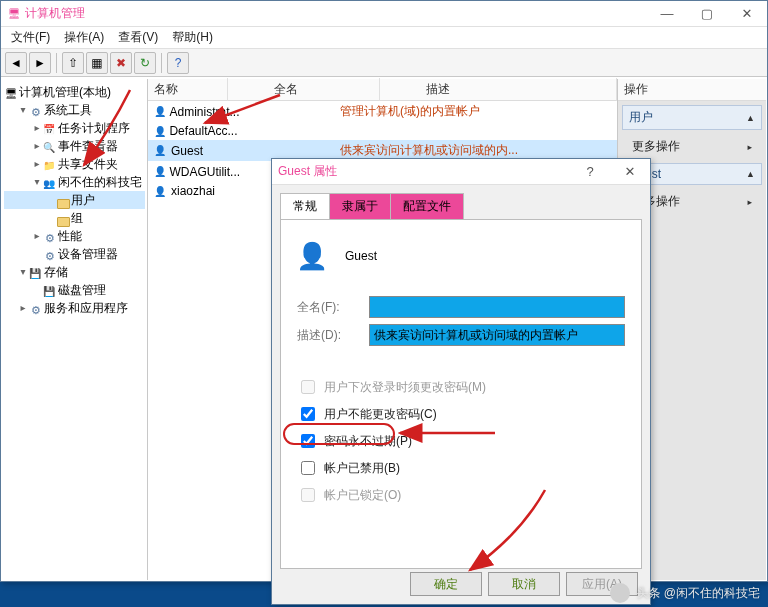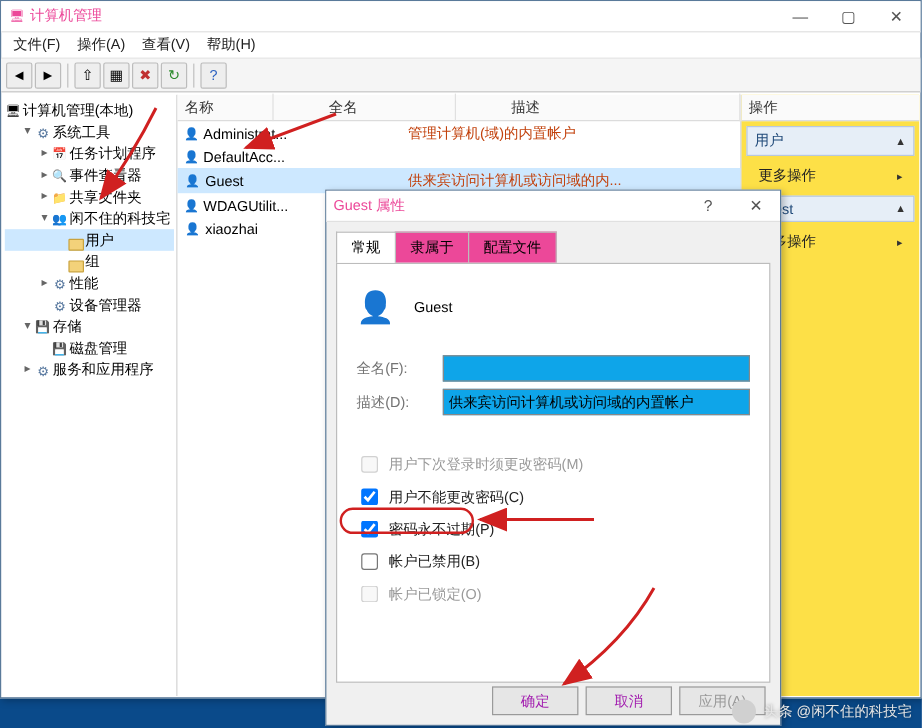--- a/index.html
+++ b/index.html
@@ -26,21 +26,21 @@
 
   .mgmt-body { position:absolute; top:78px; left:1px; right:1px; bottom:1px; display:flex; }
   .tree-pane { width:146px; border-right:1px solid #c8c8c8; background:#fff; overflow:hidden; }
   .tree-head, .list-head, .action-head {
     height:22px; background:#fafafa; border-bottom:1px solid #dcdcdc;
     display:flex; align-items:center; padding:0 6px; color:#333;
   }
   .list-head { padding:0;gap:40px; }
   .list-head .col { border-right:1px solid #e0e0e0; padding:3px 6px; }
   .list-pane { flex:1; border-right:1px solid #c8c8c8; background:#fff; display:flex; flex-direction:column; }
-  .action-pane { width:148px; background:#fde047; display:flex; flex-direction:column; }
+  .action-pane { width:148px; background:#e5e5e5; display:flex; flex-direction:column; }
   .action-sec { background:#e6eef7; border:1px solid #b8c8de; margin:4px; padding:3px 6px; color:#204a7a; display:flex; justify-content:space-between; align-items:center; }
   .action-item { padding:4px 14px; color:#222; display:flex; justify-content:space-between; align-items:center; }
   .tri { font-size:9px; color:#333; }
 
   .tree { padding:4px 2px; line-height:18px; }
   .tree-row { display:flex; align-items:flex-end; gap:1px; white-space:nowrap; }
   .tree-row .tw { width:10px; text-align:center; color:#666; font-size:10px;}
   .tree-row.sel { background:#cde8ff; }
   .ic { width:14px; height:14px; display:inline-flex; align-items:center; justify-content:center; font-size:11px; }
   .ic.folder { background:#f3d27a; border:1px solid #c9a23d; width:13px; height:10px; border-radius:1px;}
@@ -73,21 +73,21 @@
   .tabpanel .lbl { width:72px; color:#737373;}
   .tabpanel input[type=text] {
     flex:1; height:22px; border:1px solid #888; background:#0ea5e9; padding:0 4px; font-size:12px;
   }
   .chkrow { display:flex; align-items:center; gap:6px; margin:7px 0 0 0; color:#222;}
   .chkrow.disabled { color:#9a9a9a; }
   .chkrow input { width:14px; height:14px; }
   .dlg-buttons { position:absolute; right:12px; bottom:8px; display:flex; gap:6px;}
   .btn {
     min-width:72px; height:24px; border:1px solid #9a9a9a; background:#e6e6e6;
-    display:flex; align-items:center; justify-content:center; color:#a21caf;
+    display:flex; align-items:center; justify-content:center; color:#4d7c0f;
   }
   .btn.disabled { color:#9a9a9a; }
 
   .big-user-ic {
     width:32px; height:32px; display:inline-flex; align-items:center; justify-content:center;
     font-size:26px;
   }
   .circ { position:absolute; border:2px solid #d02020; border-radius:50%; pointer-events:none;}
 
   

